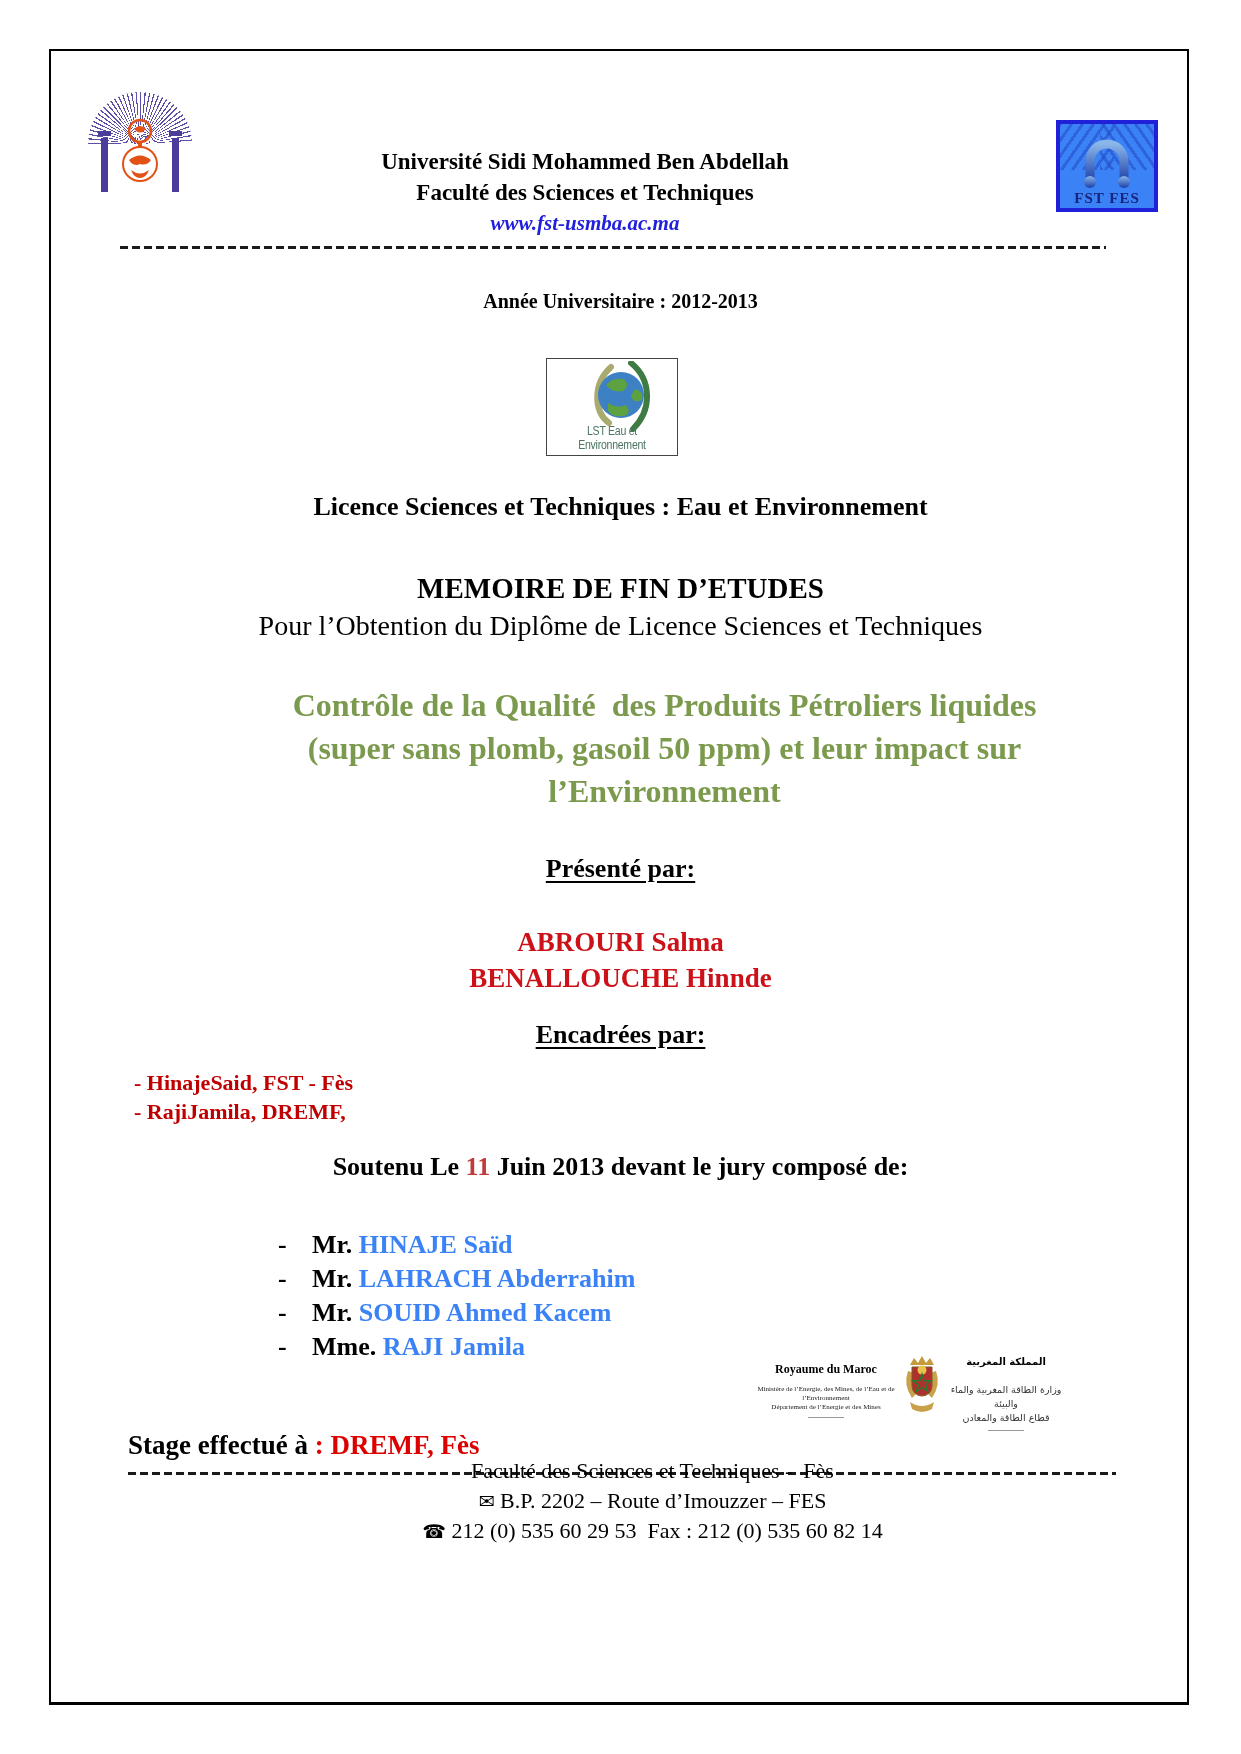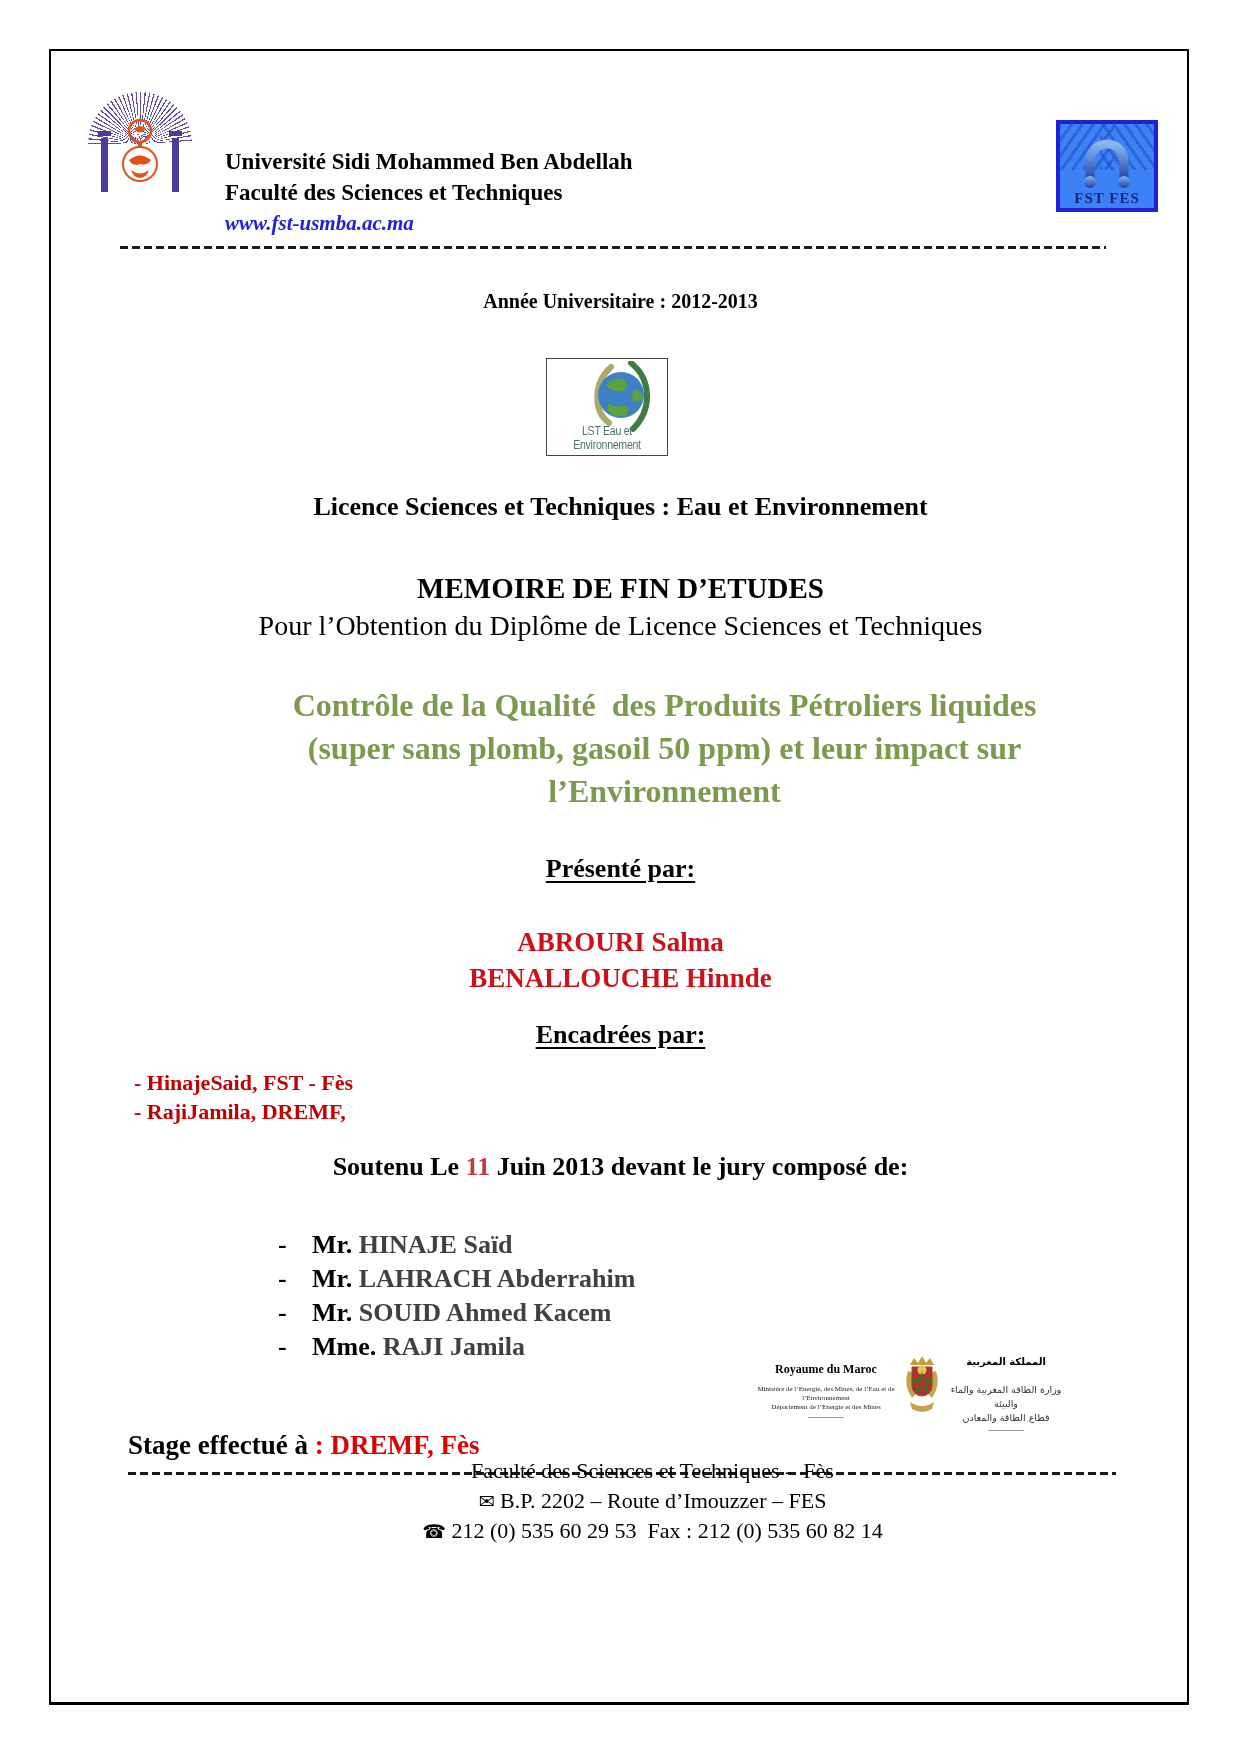--- a/index.html
+++ b/index.html
@@ -12,21 +12,21 @@
   .usmba-logo{position:absolute;left:86px;top:92px;width:108px;height:112px;}
   .fan{position:absolute;left:2px;top:0;width:104px;height:52px;
        border-radius:104px 104px 0 0;
        background:repeating-conic-gradient(from -85deg at 50% 100%, #5b4fa5 0deg 1.5deg, rgba(255,255,255,0) 1.5deg 5deg);}
   .pillar{position:absolute;top:46px;width:7px;height:54px;background:#4a3d99;}
   .pillar.left{left:15px;}
   .pillar.right{right:15px;}
   .pillar::before{content:"";position:absolute;top:-7px;left:-3px;width:13px;height:5px;background:#4a3d99;}
   .medallion{position:absolute;left:27px;top:24px;}
 
-  .header-text{position:absolute;left:225px;top:146px;width:720px;text-align:left;}
+  .header-text{position:absolute;left:225px;top:146px;width:720px;text-align:center;}
   .h-univ,.h-fac{font-size:23px;font-weight:bold;line-height:31px;}
   .h-web{font-size:21px;font-weight:bold;font-style:italic;color:#2020dd;line-height:30px;}
 
   .fst-logo{position:absolute;left:1056px;top:120px;width:102px;height:92px;
             border:4px solid #2020d8;background:#3b82f6;box-sizing:border-box;overflow:hidden;}
   .fst-streaks-l{position:absolute;left:-8px;top:-6px;width:62px;height:52px;
        background:repeating-linear-gradient(125deg, rgba(35,75,195,.55) 0 3px, transparent 3px 9px);}
   .fst-streaks-r{position:absolute;right:-8px;top:-6px;width:62px;height:52px;
        background:repeating-linear-gradient(55deg, rgba(35,75,195,.55) 0 3px, transparent 3px 9px);}
   .fst-arch{position:absolute;left:0;top:6px;width:94px;height:58px;}
@@ -35,21 +35,21 @@
 
   .sep{position:absolute;height:3px;
        background:repeating-linear-gradient(90deg,#1a1a1a 0 8px,transparent 8px 12px);}
   .sep-top{left:120px;top:246px;width:986px;}
   .sep-bottom{left:128px;top:1472px;width:988px;}
 
   
   .centered{position:absolute;left:0;width:1241px;text-align:center;}
   .annee{top:290px;font-size:20px;font-weight:bold;}
 
-  .lst-logo{position:absolute;left:546px;top:358px;width:122px;height:98px;
+  .lst-logo{position:absolute;left:546px;top:358px;width:132px;height:98px;
             border:1px solid #444;background:#fff;box-sizing:border-box;}
   .lst-art{position:absolute;left:0;top:2px;}
   .lst-caption{position:absolute;bottom:3px;width:100%;text-align:center;
                font-family:"Liberation Sans", sans-serif;font-size:12px;color:#4c7560;
                transform:scaleX(.88);letter-spacing:-.3px;}
 
   .licence{top:492px;font-size:26px;font-weight:bold;}
   .memoire{top:572px;font-size:29px;font-weight:bold;}
   .obtention{top:610px;font-size:28px;}
   .title{top:684px;font-size:32px;font-weight:bold;color:#7b9a4d;line-height:43px;padding-left:44px;}
@@ -63,21 +63,21 @@
 
   .advisors{position:absolute;left:134px;top:1068px;font-size:22px;font-weight:bold;
             color:#c00000;line-height:29px;}
 
   .soutenu{top:1152px;font-size:26px;font-weight:bold;white-space:pre-wrap;}
   .date-red{color:#bf3c3c;}
 
   .jury{position:absolute;left:278px;top:1228px;font-size:26px;font-weight:bold;}
   .jury-row{display:flex;line-height:34px;}
   .jdash{width:34px;}
-  .jname{color:#404040;white-space:pre-wrap;}
+  .jname{color:#3b82f6;white-space:pre-wrap;}
   .jtitle{white-space:pre-wrap;}
 
   
   .min-fr{position:absolute;left:756px;top:1362px;width:140px;text-align:center;}
   .min-royaume{font-size:12px;font-weight:bold;margin-bottom:8px;}
   .min-small{font-size:7px;line-height:9px;color:#222;}
   .min-rule{width:36px;height:1px;background:#999;margin:5px auto 0;}
   .coat{position:absolute;left:902px;top:1354px;}
   .min-ar{position:absolute;left:944px;top:1356px;width:124px;text-align:center;
           direction:rtl;font-family:"DejaVu Sans", sans-serif;}

